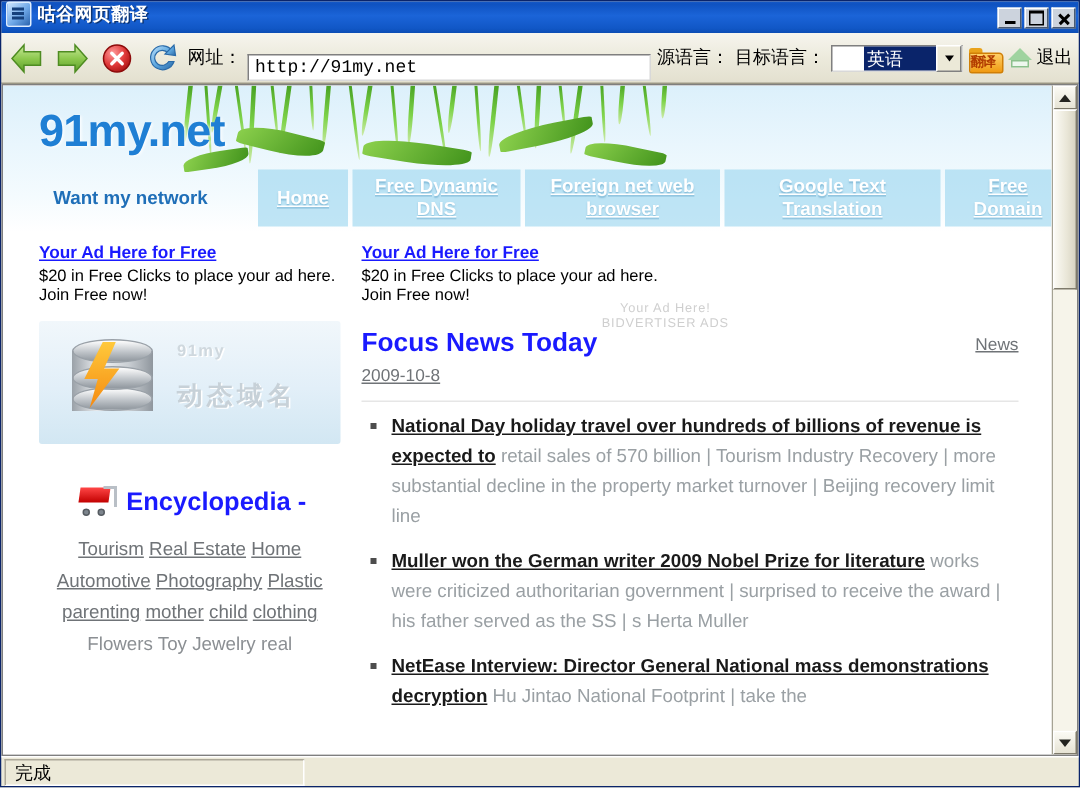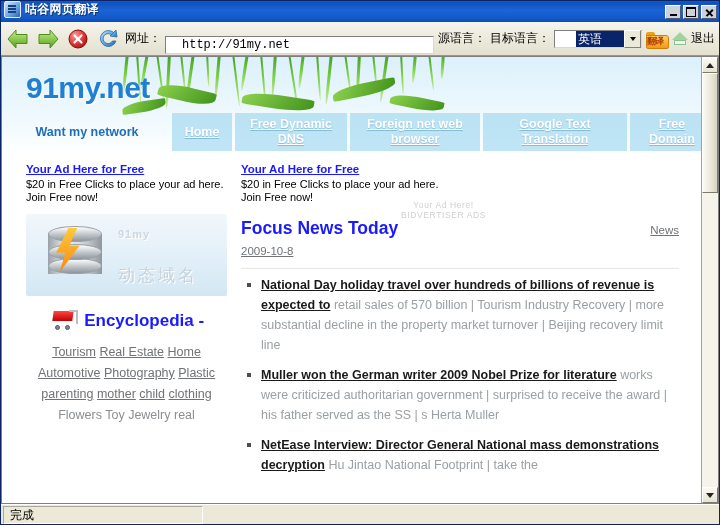--- a/index.html
+++ b/index.html
@@ -70,21 +70,21 @@
   .tb-icon{width:26px;height:26px;position:relative;flex:0 0 auto;}
   
   .arrow{width:26px;height:26px;}
   .lbl{font-size:12px;color:#000;white-space:nowrap;}
   .addr-input{
     flex:1 1 auto;min-width:40px;
     height:18px;box-sizing:border-box;
     border:1px solid #7f7f7f;border-right-color:#d8d8d8;border-bottom-color:#d8d8d8;
     background:#fff;
     font-family:"Liberation Mono","DejaVu Sans Mono",monospace;
-    font-size:12px;line-height:16px;padding:0 16px;color:#000;
+    font-size:12px;line-height:16px;padding:0 4px;color:#000;
     outline:none;
     margin-top:12px;
   }
   .sel-wrap{position:relative;flex:0 0 auto;}
   .sel{
     height:18px;box-sizing:border-box;
     border:1px solid #7f7f7f;border-right-color:#d8d8d8;border-bottom-color:#d8d8d8;
     background:#fff;font-size:12px;line-height:16px;
     display:flex;align-items:center;padding-left:2px;color:#000;
     white-space:nowrap;
@@ -224,25 +224,25 @@
     position:absolute;left:26px;top:14px;width:30px;height:44px;
     background:linear-gradient(to bottom,#ffc93c,#f58a10);
     clip-path:polygon(55% 0,14% 56%,44% 56%,26% 100%,92% 40%,58% 40%,84% 0);
     filter:drop-shadow(1px 1px 1px rgba(120,70,0,.35));
   }
   .promo-t1{
     position:absolute;left:92px;top:14px;font-size:11px;font-weight:bold;
     color:#cfd8de;text-shadow:1px 1px 0 #fff;letter-spacing:1px;
   }
   .promo-t2{
-    position:absolute;left:92px;top:50px;font-size:17px;font-weight:normal;
+    position:absolute;left:92px;top:38px;font-size:17px;font-weight:bold;
     color:#c7d1d8;text-shadow:1px 1px 0 #fff;letter-spacing:3px;
   }
   .enc-head{
-    margin-top:14px;position:relative;padding-left:2px;
+    margin-top:28px;position:relative;padding-left:2px;
     text-align:center;
   }
   .cart{
     display:inline-block;width:26px;height:20px;position:relative;vertical-align:-4px;margin-right:4px;
   }
   .cart .basket{
     position:absolute;left:2px;top:1px;width:20px;height:10px;
     background:linear-gradient(to bottom,#ff4646,#c20000);
     transform:skewX(-8deg);
   }

